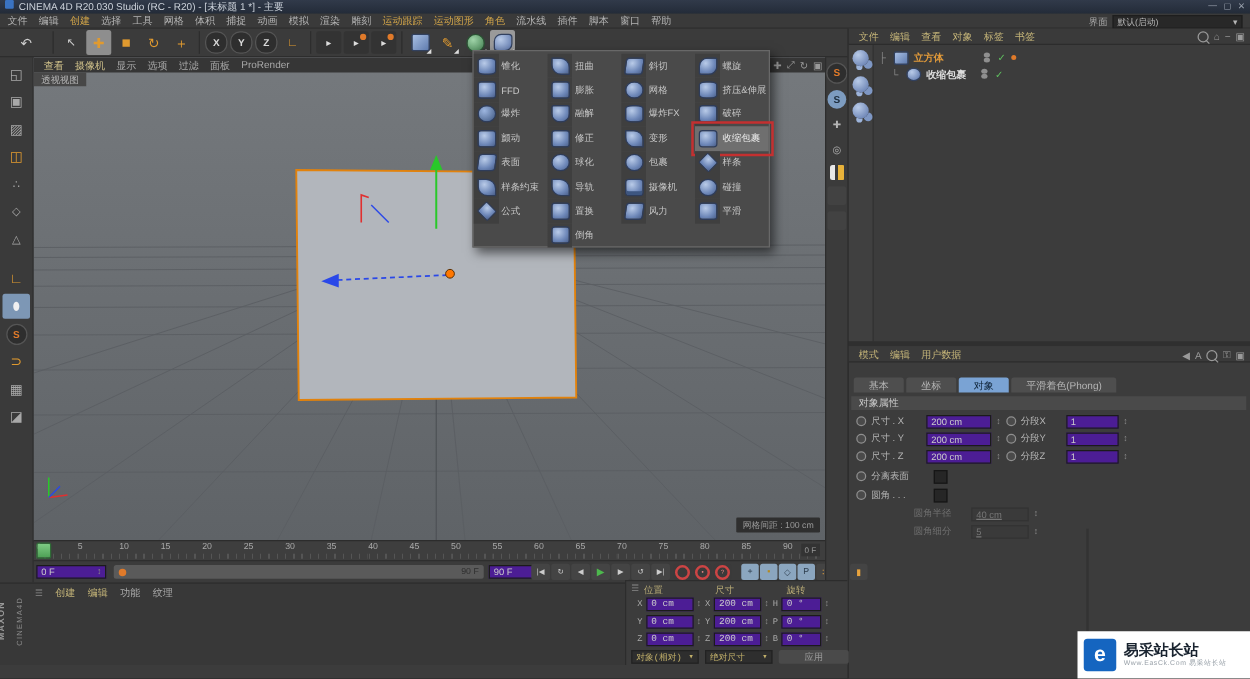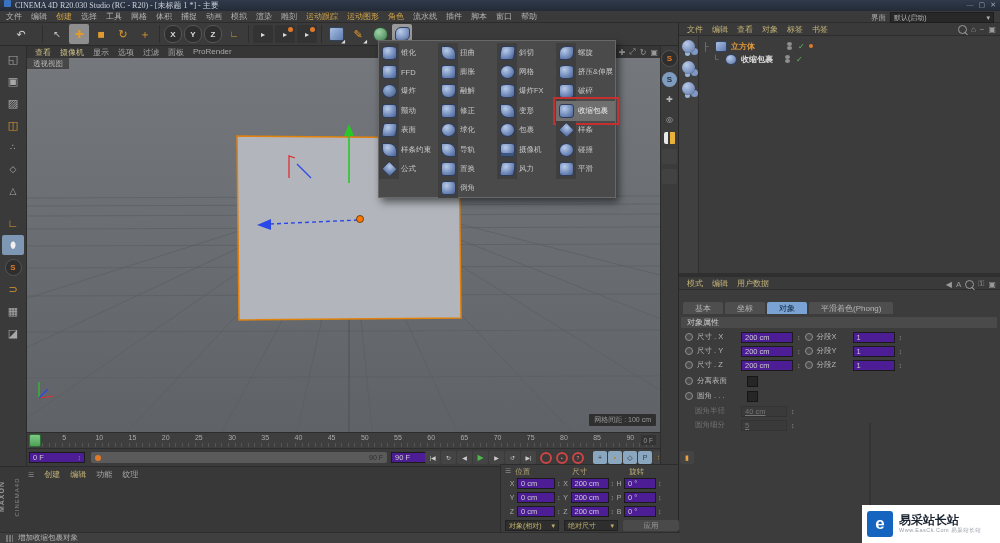--- a/index.html
+++ b/index.html
@@ -3,21 +3,21 @@
 <meta charset="utf-8">
 <style>
   html,body{margin:0;padding:0;background:#222;}
   #root{position:relative;width:1000px;height:543px;background:#3c3c3c;overflow:hidden;
         font-family:"Liberation Sans","DejaVu Sans",sans-serif;color:#bbb;
         -webkit-font-smoothing:antialiased;}
   .abs{position:absolute;}
 
   
   .titlebar{left:0;top:0;width:1000px;height:11px;background:linear-gradient(#313a4a,#232b38);
-            display:flex;font-size:8px;color:#ccd2da;padding-left:4px;box-sizing:border-box;font-family:Liberation Serif, serif;}
+            display:flex;font-size:8px;color:#ccd2da;padding-left:4px;box-sizing:border-box;}
   .app-ico{width:7px;height:7px;background:#3a73c2;border-radius:1px;margin-right:4px;flex:0 0 auto;}
   .winbtns{position:absolute;right:4px;top:1px;display:flex;gap:5px;font-size:7px;color:#9aa2ae;}
 
   
   .menubar{left:0;top:11px;width:1000px;height:12px;background:#3a3a3a;border-bottom:1px solid #2c2c2c;
            display:flex;align-items:center;padding-left:6px;box-sizing:border-box;}
   .menubar .mi{font-size:8px;color:#b4b4b4;margin-right:9px;cursor:default;}
   .menubar .mi.accent{color:#d2a549;}
   .iface{position:absolute;right:6px;top:1px;display:flex;align-items:center;gap:4px;}
   .iface .lbl{font-size:7.5px;color:#a8a8a8;}
@@ -129,21 +129,21 @@
   .am-section{position:absolute;left:2px;top:294px;width:316px;height:11px;background:#4a4a4a;color:#ccc;font-size:8px;
               display:flex;align-items:center;padding-left:6px;box-sizing:border-box;}
   .am-row{position:absolute;left:6px;height:12px;display:flex;align-items:center;gap:4px;}
   .rdot{width:6px;height:6px;border-radius:50%;border:1px solid #8f8f8f;background:#4a4a4a;flex:0 0 auto;}
   .am-lbl{font-size:7.5px;color:#b5b5b5;width:40px;}
   .am-lbl.s{width:32px;}
   .field{height:11px;background:#4c1d95;border:1px solid #1b1b1b;color:#ccc;font-size:7.5px;display:flex;
          align-items:center;padding:0 3px;box-sizing:border-box;}
   .step{font-size:7px;color:#8a8a8a;}
   .cb{width:9px;height:9px;background:#262626;border:1px solid #161616;}
-  .dim .am-lbl{color:#707070;}
+  .dim .am-lbl{color:#707070;margin-left:36px;}
   .dim .field{background:#3a3a3a;border-color:#333;color:#777;text-decoration:underline;}
   .vline{position:absolute;left:190px;top:400px;width:2px;height:82px;background:#333;}
 
   
   .ruler{left:27px;top:432px;width:633px;height:16px;background:#3e3e3e;border-top:1px solid #2c2c2c;box-sizing:border-box;}
   .ticks{position:absolute;left:2px;top:1px;display:flex;}
   .tick{width:33.2px;font-size:7px;color:#aaa;position:relative;height:13px;}
   .tick::after{content:"";position:absolute;left:0;bottom:0;width:33px;height:4px;
                background:repeating-linear-gradient(90deg,#555 0 1px,transparent 1px 6.6px);}
   .playhead{position:absolute;left:2px;top:1px;width:12px;height:13px;border-radius:2px;
@@ -173,21 +173,21 @@
   .mats{left:0;top:466px;width:500px;height:66px;background:#383838;border-top:1px solid #2c2c2c;box-sizing:border-box;}
   .logo{position:absolute;left:2px;top:4px;width:22px;height:60px;}
   .logo .mx{position:absolute;left:-16px;top:22px;transform:rotate(-90deg);font-size:7px;font-weight:bold;color:#9a9a9a;letter-spacing:1px;}
   .logo .c4{position:absolute;left:-14px;top:23px;transform:rotate(-90deg) translateY(9px);font-size:6px;color:#8a8a8a;letter-spacing:1px;}
   .mmenu{position:absolute;left:28px;top:2px;display:flex;gap:10px;align-items:center;}
   .mmenu .hamb{font-size:7px;color:#8a8a8a;}
   .mmenu .mmi{font-size:8px;color:#a9a9a9;}
   .mmenu .mmi.accent{color:#c4b478;}
 
   
-  .coords{left:500px;top:464px;width:178px;height:68px;background:#3c3c3c;border-left:1px solid #2c2c2c;border-top:1px solid #2c2c2c;box-sizing:border-box;}
+  .coords{left:500px;top:464px;width:178px;height:68px;background:#3c3c3c;border-left:1px solid #2c2c2c;border-top:1px solid #2c2c2c;box-sizing:border-box;font-family:Liberation Mono, monospace;}
   .chead{position:absolute;top:2px;display:flex;}
   .chead .hamb{font-size:7px;color:#8a8a8a;margin:0 4px 0 4px;}
   .chead .ch{font-size:7.5px;color:#bcae78;}
   .crow{position:absolute;left:4px;display:flex;align-items:center;gap:2px;}
   .crow .al{font-size:7px;color:#aaa;width:6px;text-align:center;}
   .cfoot{position:absolute;left:4px;top:55px;display:flex;gap:5px;align-items:center;}
   .cdd{width:54px;height:11px;background:#2e2e2e;border:1px solid #222;color:#c2b06a;font-size:7px;
        display:flex;align-items:center;justify-content:space-between;padding:0 3px;box-sizing:border-box;}
   .capply{width:56px;height:11px;background:#4a4a4a;border-radius:2px;color:#999;font-size:7.5px;
           display:flex;align-items:center;justify-content:center;}
@@ -846,24 +846,20 @@
           <span>▾</span>
         </span>
       <span class="cdd">
           <span>绝对尺寸</span>
           <span>▾</span>
         </span>
       <span class="capply">应用</span>
     </div>
   </div>
 
-  <div class="abs status">
-    <span class="sgrid"></span>
-    <span class="stxt">增加收缩包裹对象</span>
-  </div>
 
   <div class="abs wm">
     <span class="wlogo">e</span>
     <span style="display:flex;flex-direction:column;">
       <span class="wt1">易采站长站</span>
       <span class="wt2">Www.EasCk.Com  易采站长站</span>
     </span>
   </div>
 
 </div>

